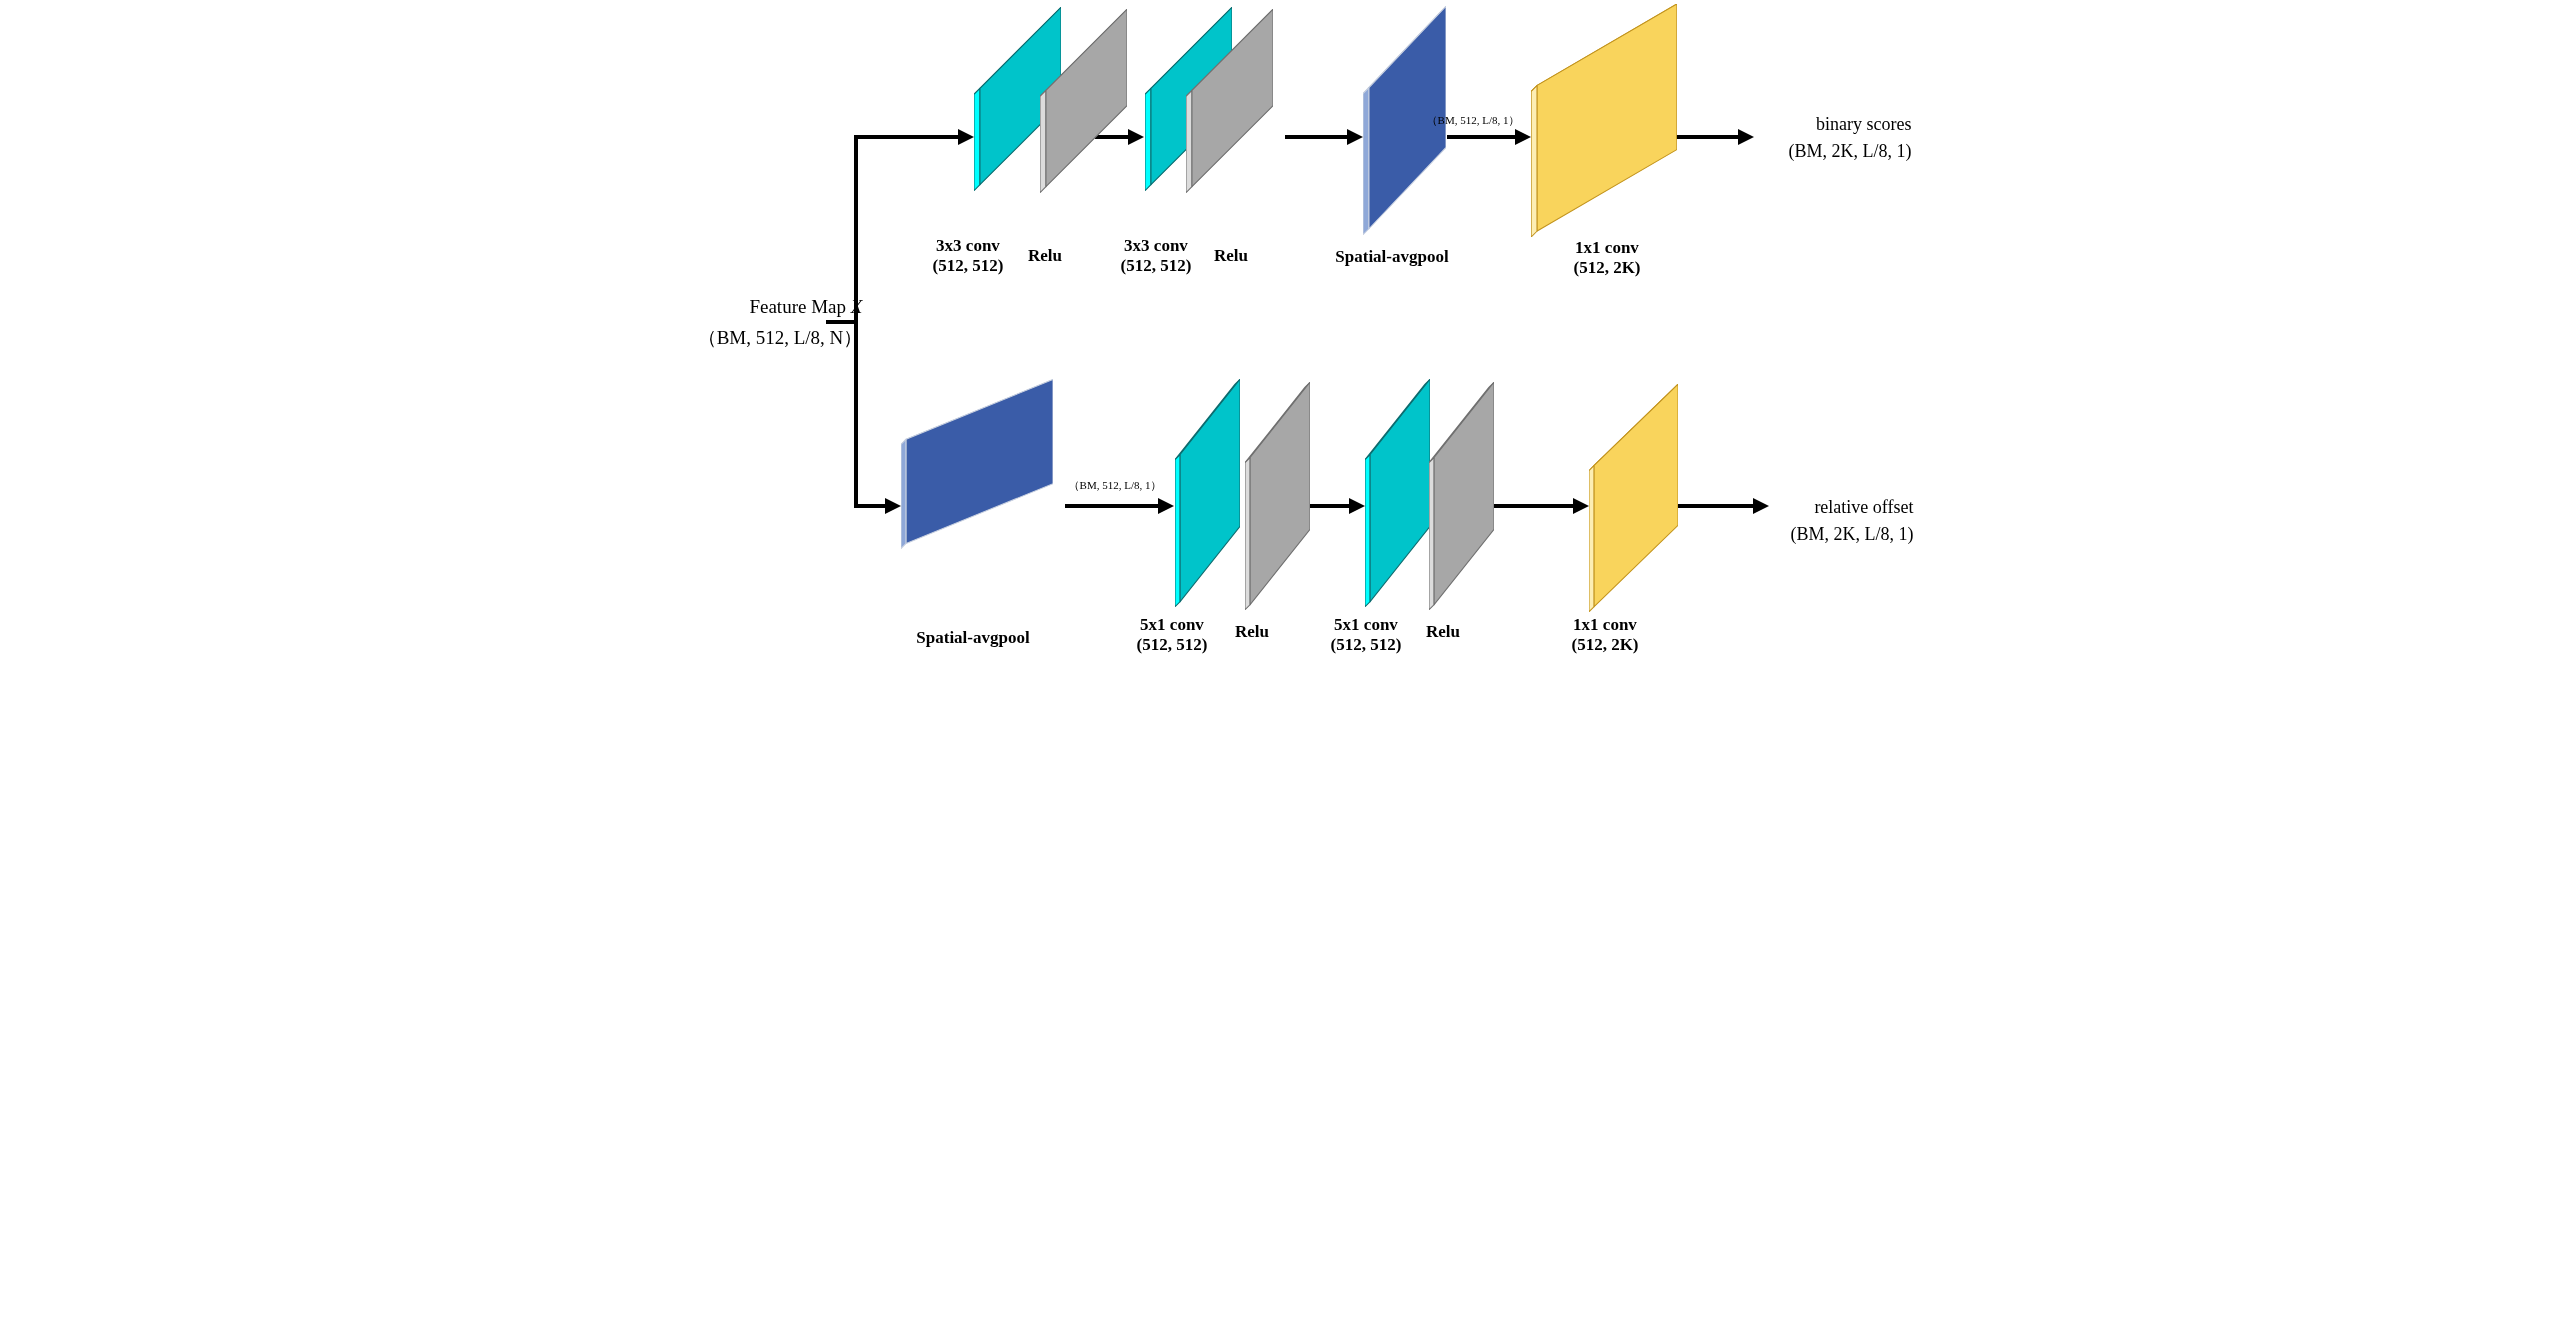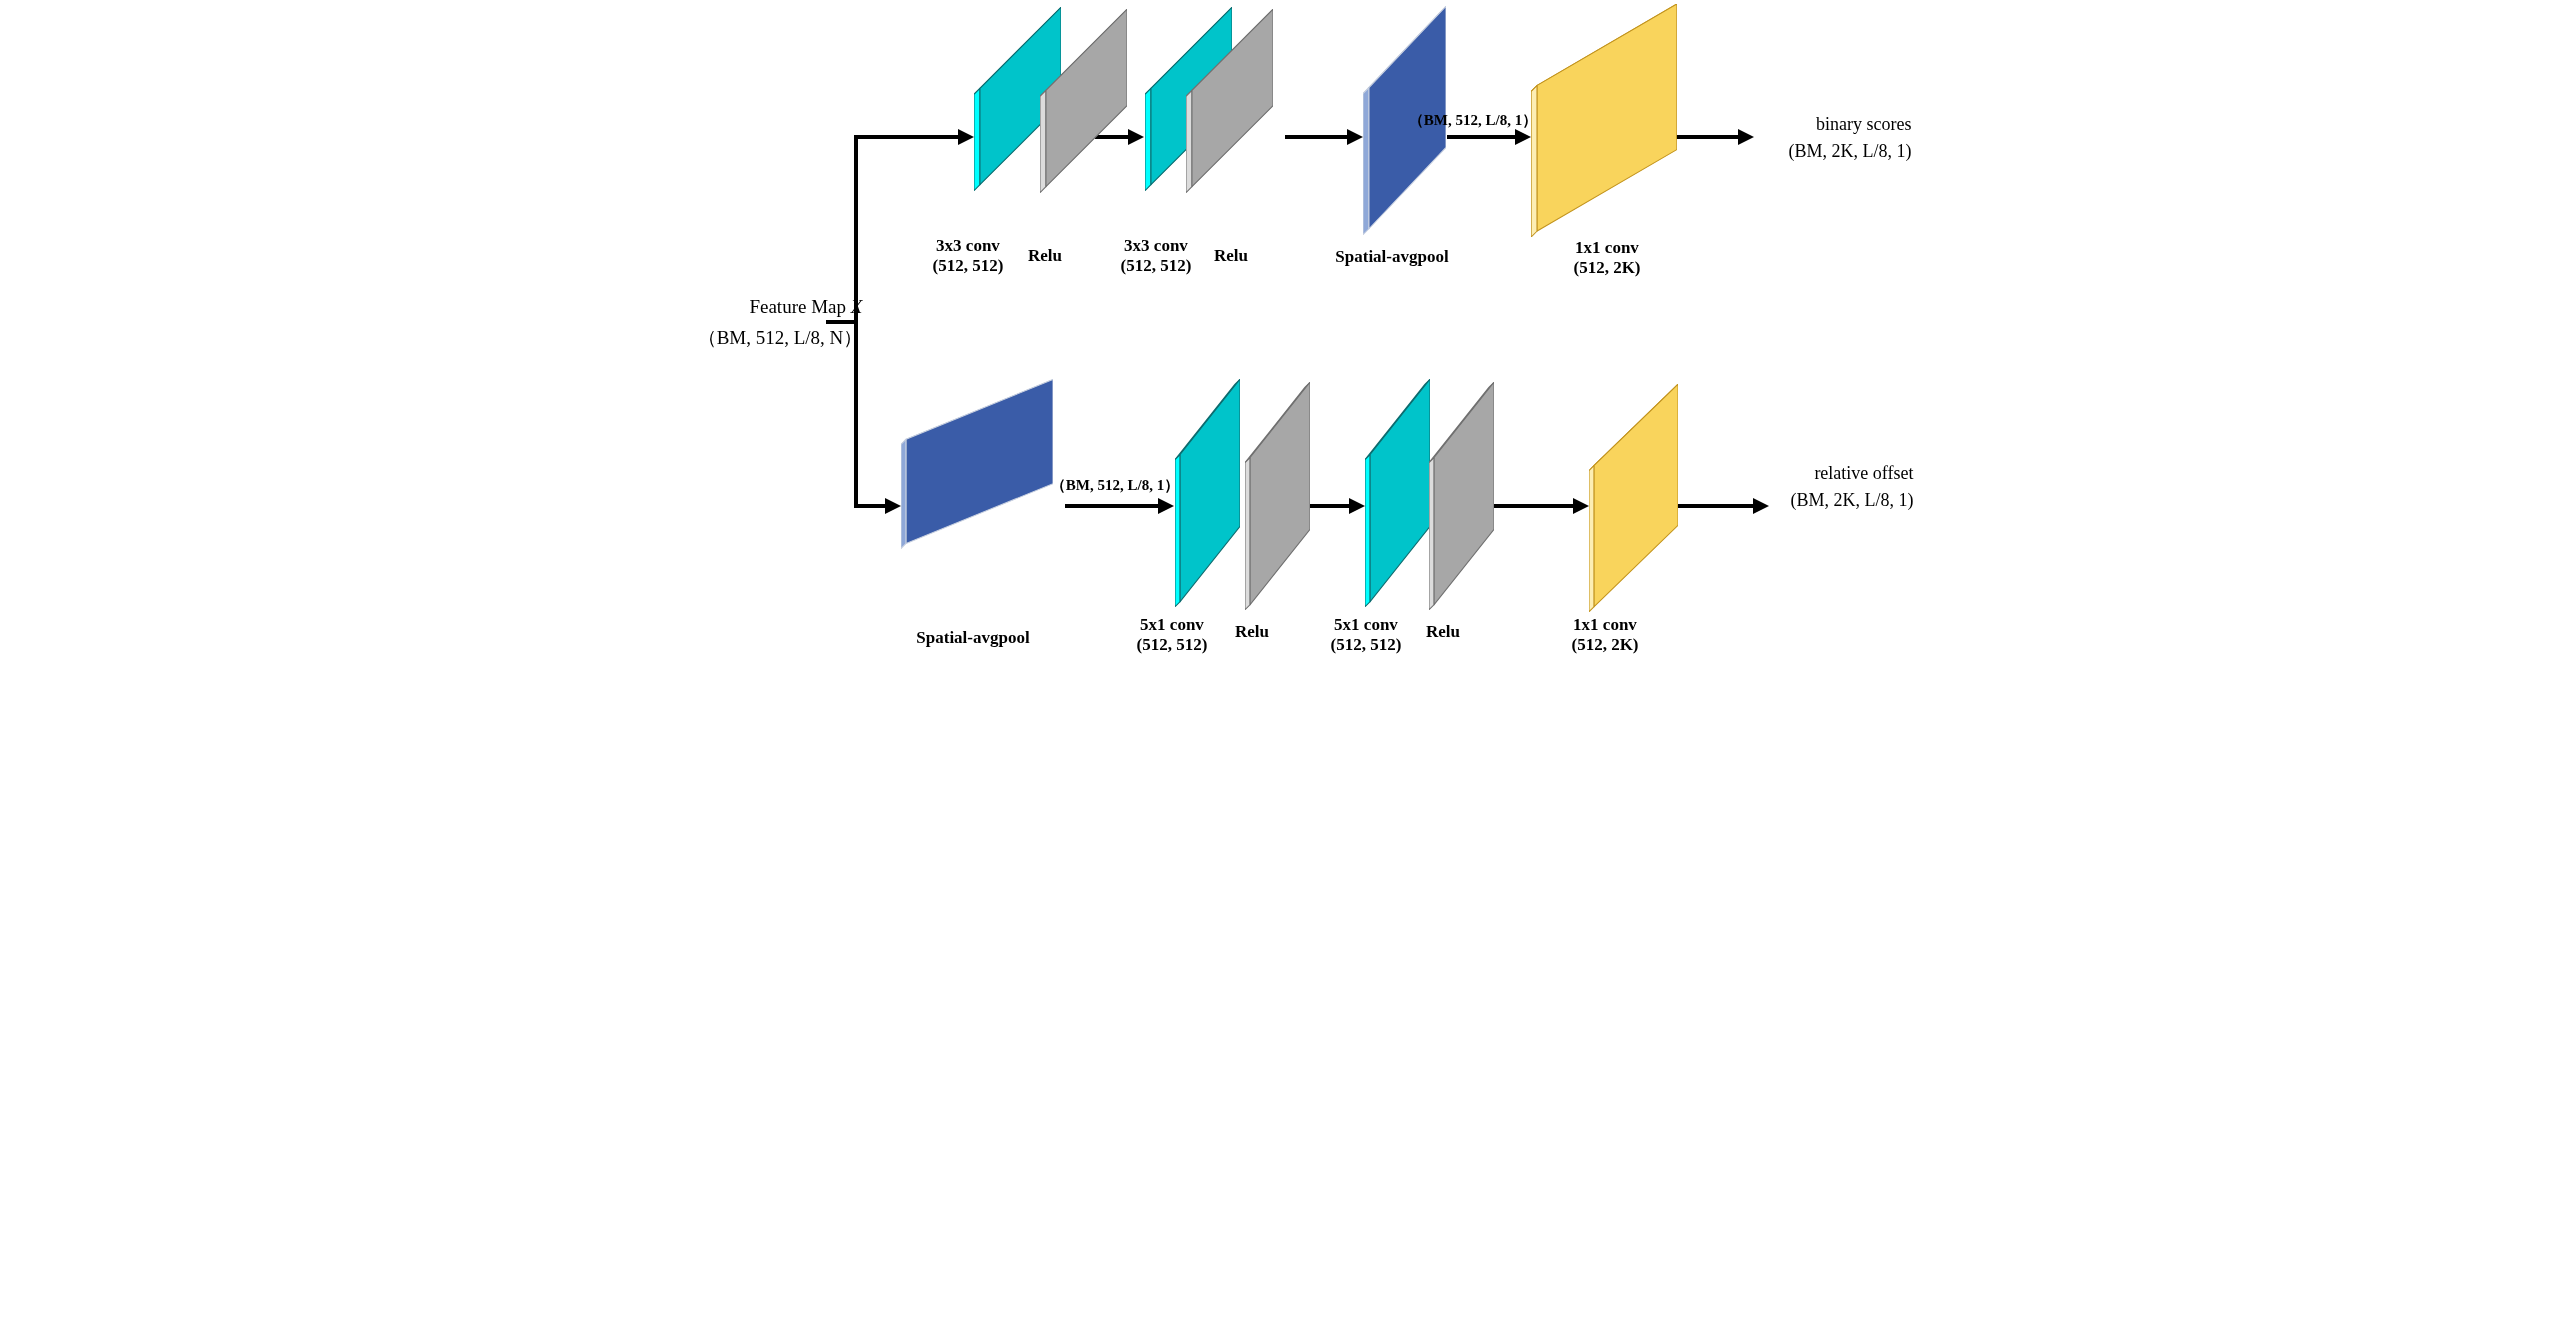--- a/index.html
+++ b/index.html
@@ -27,22 +27,22 @@
     transform:translateX(-50%);
     text-align:center;
     font-weight:bold;
     font-size:17px;
     line-height:19.7px;
     white-space:nowrap;
   }
   .edge-lbl{
     position:absolute;
     transform:translate(-50%,-50%);
-    font-weight:bold;
-    font-size:15px;
+    font-weight:normal;
+    font-size:11px;
     white-space:nowrap;
   }
   .io-lbl{
     position:absolute;
     transform:translate(-50%,-50%);
     text-align:right;
     font-weight:normal;
     font-size:18px;
     line-height:26.5px;
     white-space:nowrap;
@@ -160,21 +160,21 @@
     <polygon class="p-face" points="6,88 76,0 76,172 6,260" fill="#a7a7a7" stroke="#6f6f6f"></polygon>
   </svg>
   <svg class="slab" style="left:945px;top:384px;" width="89" height="228" viewBox="0 0 104 266">
     <polygon class="p-top" points="0,101 98,6 104,0 6,95" fill="#fdf3cf" stroke="#c2931d"></polygon>
     <polygon class="p-side" points="0,101 6,95 6,260 0,266" fill="#fdeeb4" stroke="#c2931d"></polygon>
     <polygon class="p-face" points="6,95 104,0 104,165 6,260" fill="#f9d45c" stroke="#c2931d"></polygon>
   </svg>
 
   <div class="edge-lbl" style="left:471px;top:485px;">（BM, 512, L/8, 1）</div>
 
-  <div class="io-lbl" style="left:1208px;top:486px;">
+  <div class="io-lbl" style="left:1208px;top:520px;">
     <div>relative offset</div>
     <div>(BM, 2K, L/8, 1)</div>
   </div>
 
   <div class="lbl" style="left:329px;top:628px;">
     <div>Spatial-avgpool</div>
   </div>
   <div class="lbl" style="left:528px;top:615px;">
     <div>5x1 conv</div>
     <div>(512, 512)</div>

